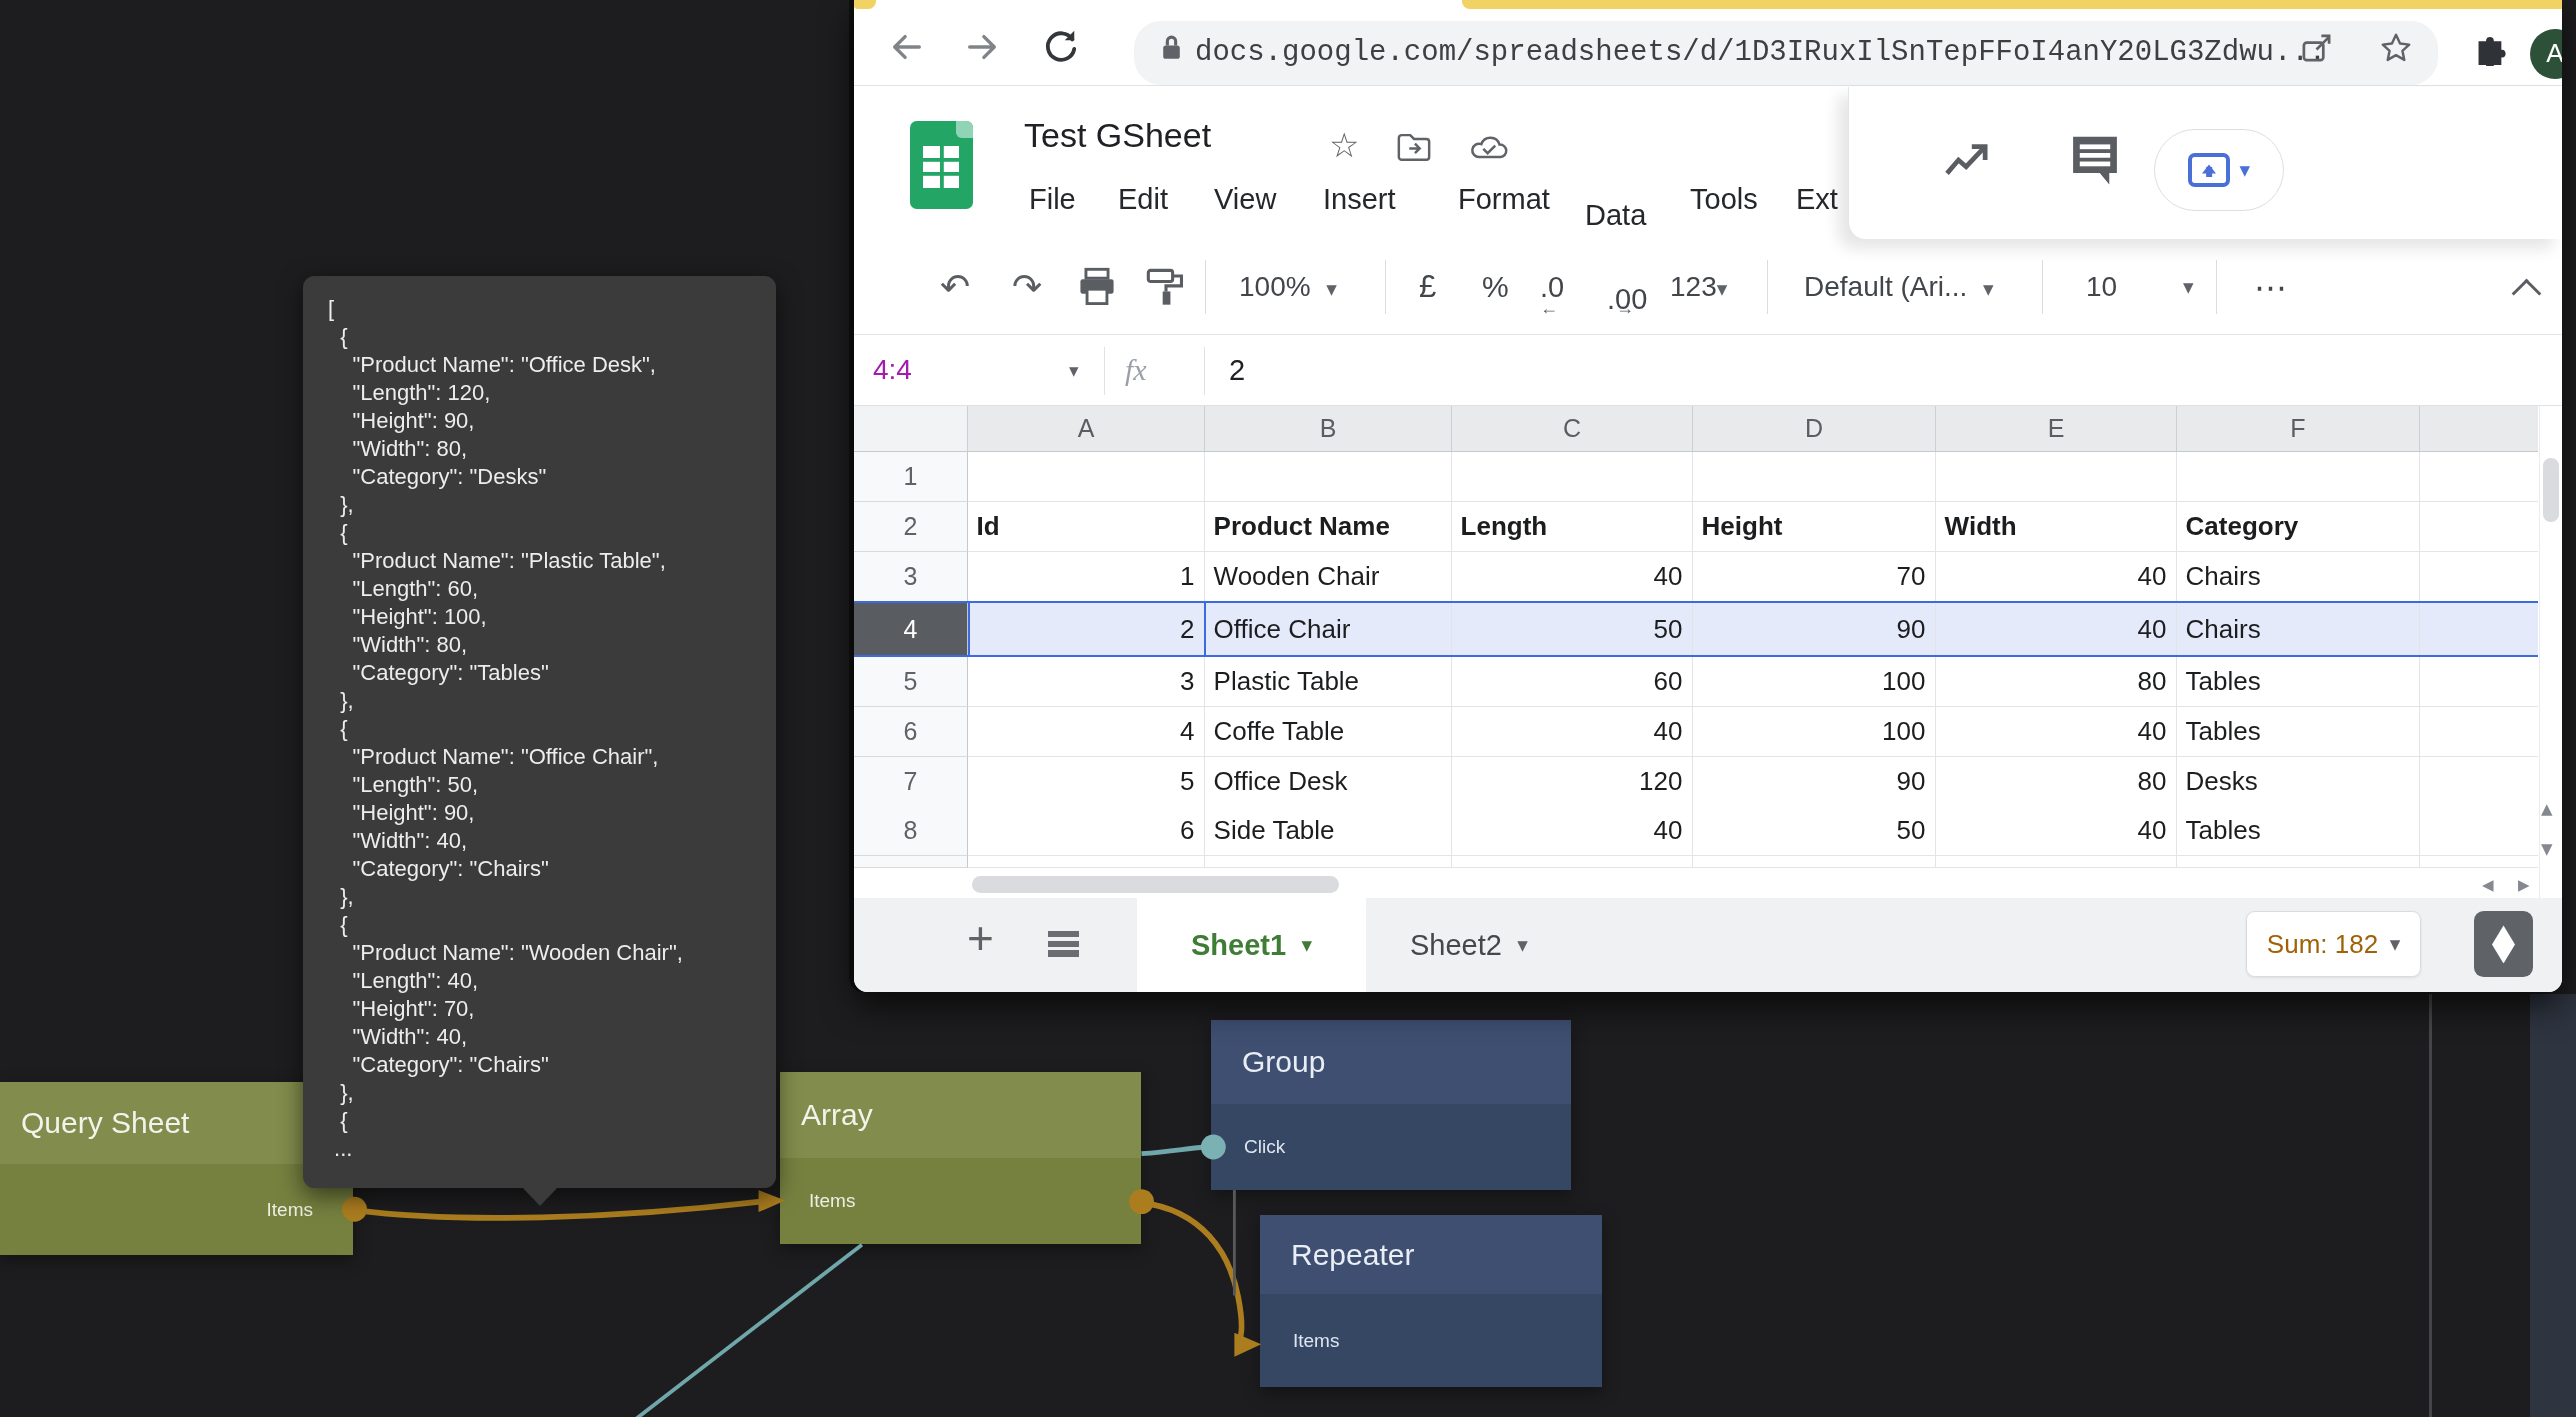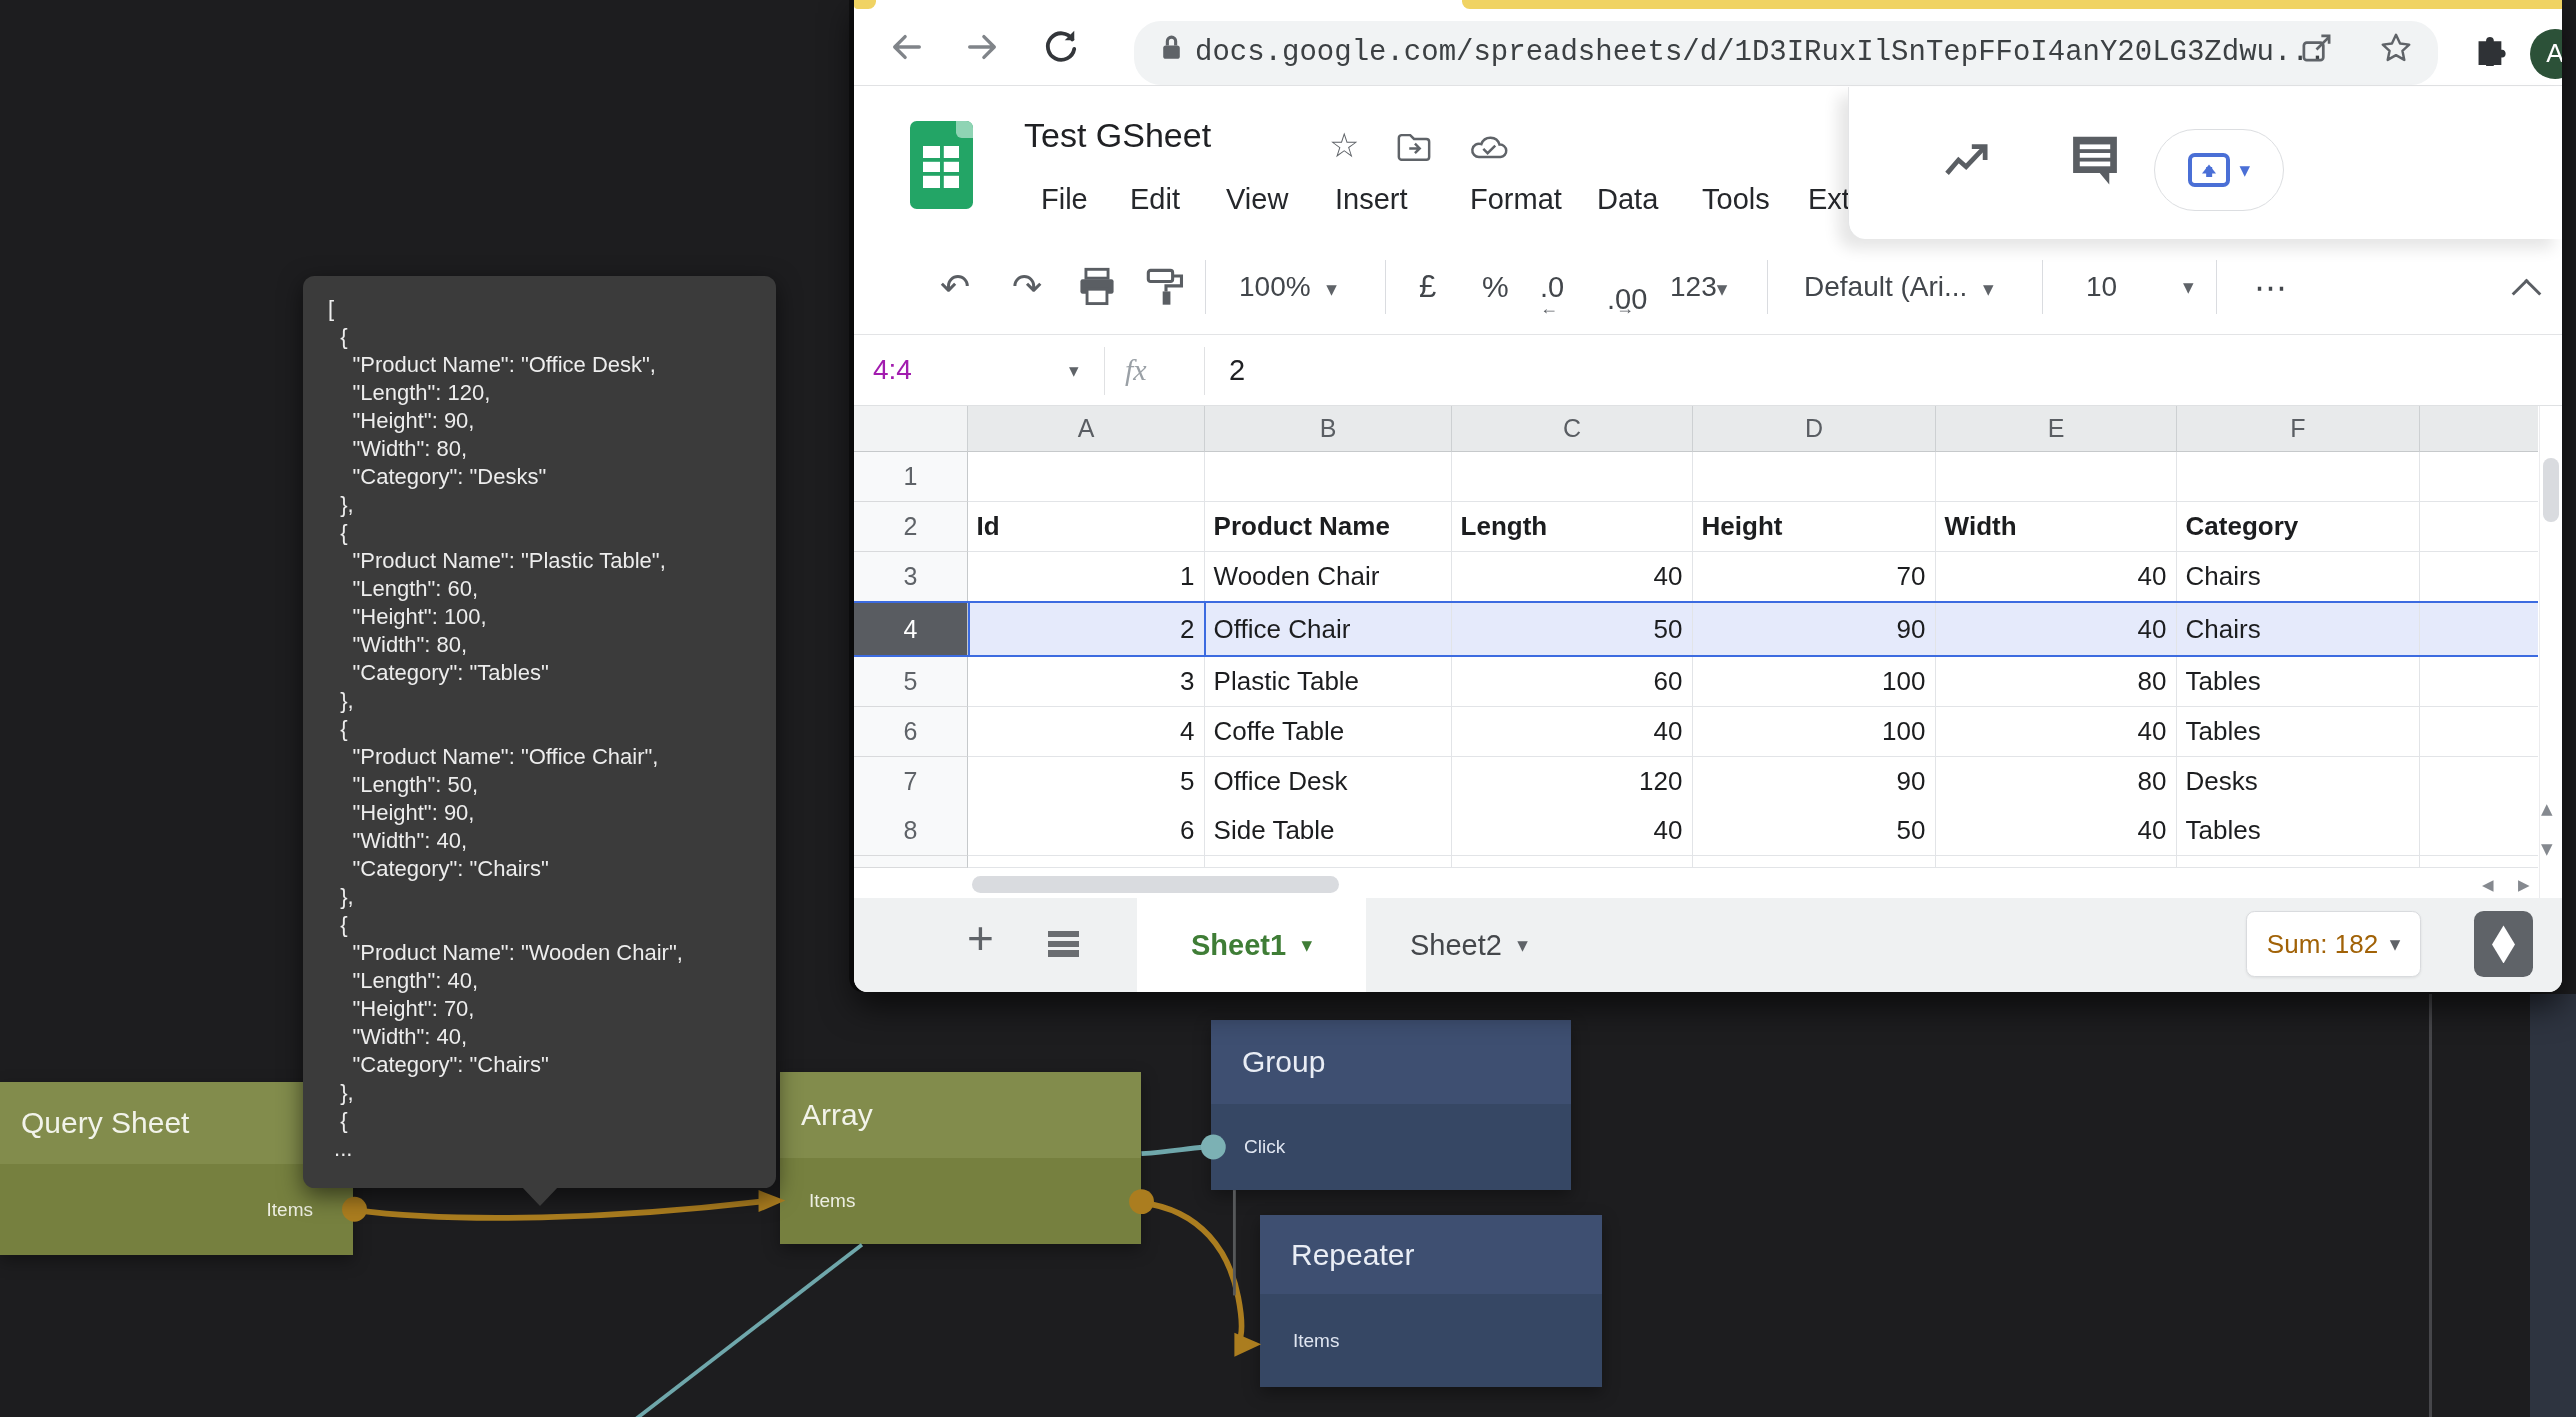--- a/index.html
+++ b/index.html
@@ -54,21 +54,21 @@
 
   
   .sheader{ left:0; top:87px; width:1708px; height:152px; background:#fff; }
   .sheets-file-icon{ position:absolute; left:56px; top:34px; width:63px; height:88px; background:#23a566; border-radius:6.7px; }
   .sheets-file-icon .fold{ position:absolute; right:0; top:0; width:17px; height:17px; background:#8fd4b4; border-radius:0 6.7px 0 5.7px; }
   .sheets-file-icon .gridw{ position:absolute; left:13.4px; top:25px; width:36px; height:42px; background:#fff;
         background-image:linear-gradient(#23a566,#23a566),linear-gradient(#23a566,#23a566),linear-gradient(#23a566,#23a566);
         background-size:3.8px 100%,100% 3.8px,100% 3.8px; background-position:16.3px 0,0 12.4px,0 26px; background-repeat:no-repeat; }
   .doc-title{ position:absolute; left:170px; top:29px; font-size:34px; color:#202124; }
   .title-ico{ position:absolute; top:38px; color:#5f6368; }
-  .menubar{ position:absolute; left:12px; top:92px; width:996px; height:50px; overflow:hidden;text-align:center; }
+  .menubar{ position:absolute; left:0; top:92px; width:996px; height:50px; overflow:hidden;text-align:center; }
   .menu{ position:absolute; top:3.8px; font-size:29px; color:#25272b; }
 
   
   .hpanel{ left:994px; top:87px; width:714px; height:152px; background:#fff; z-index:6;
            border-left:1.9px solid #e4e5e7; border-radius:0 0 0 17px;
            box-shadow:-9.6px 9.6px 15.3px rgba(0,0,0,.10); }
   .present-btn{ position:absolute; left:305px; top:42px; width:130px; height:82px; border:1.9px solid #dcdee1;
            border-radius:41px; display:flex; align-items:center; justify-content:center; gap:9.6px; background:#fff; }
   .present-ico{ width:42px; height:34px; border:4.8px solid #4a6fd6; border-radius:6.7px; position:relative; }
   .present-ico:after{ content:""; position:absolute; left:50%; top:45%; transform:translate(-50%,-50%);
@@ -274,21 +274,21 @@
       <svg class="title-ico" style="left:615px; top:46px;" width="42" height="29" viewBox="0 0 44 30">
         <path d="M11 25 a7 7 0 1 1 2-13.5 A10 10 0 0 1 32 12 a6.5 6.5 0 0 1 1 13 z" stroke="#5f6368" stroke-width="2.6" fill="none"></path>
         <path d="M15 16.5 l4.5 4.5 l8-8" stroke="#5f6368" stroke-width="2.6" fill="none"></path>
       </svg>
       <div class="menubar">
         <span class="menu" style="left:175px;">File</span>
         <span class="menu" style="left:264px;">Edit</span>
         <span class="menu" style="left:360px;">View</span>
         <span class="menu" style="left:469px;">Insert</span>
         <span class="menu" style="left:604px;">Format</span>
-        <span class="menu" style="left:731px;">Data</span>
+        <span class="menu" style="left:731px;margin-top:16px;">Data</span>
         <span class="menu" style="left:836px;">Tools</span>
         <span class="menu" style="left:942px;">Ext</span>
       </div>
     </div>
 
     <div class="abs hpanel">
       <svg style="position:absolute; left:94px; top:54px;" width="50" height="40" viewBox="0 0 52 42">
         <path d="M4 34 L16 20 L24 27 L42 8" stroke="#5a5e63" stroke-width="5" fill="none"></path>
         <path d="M30 6 h14 v14" stroke="#5a5e63" stroke-width="5" fill="none"></path>
       </svg>

